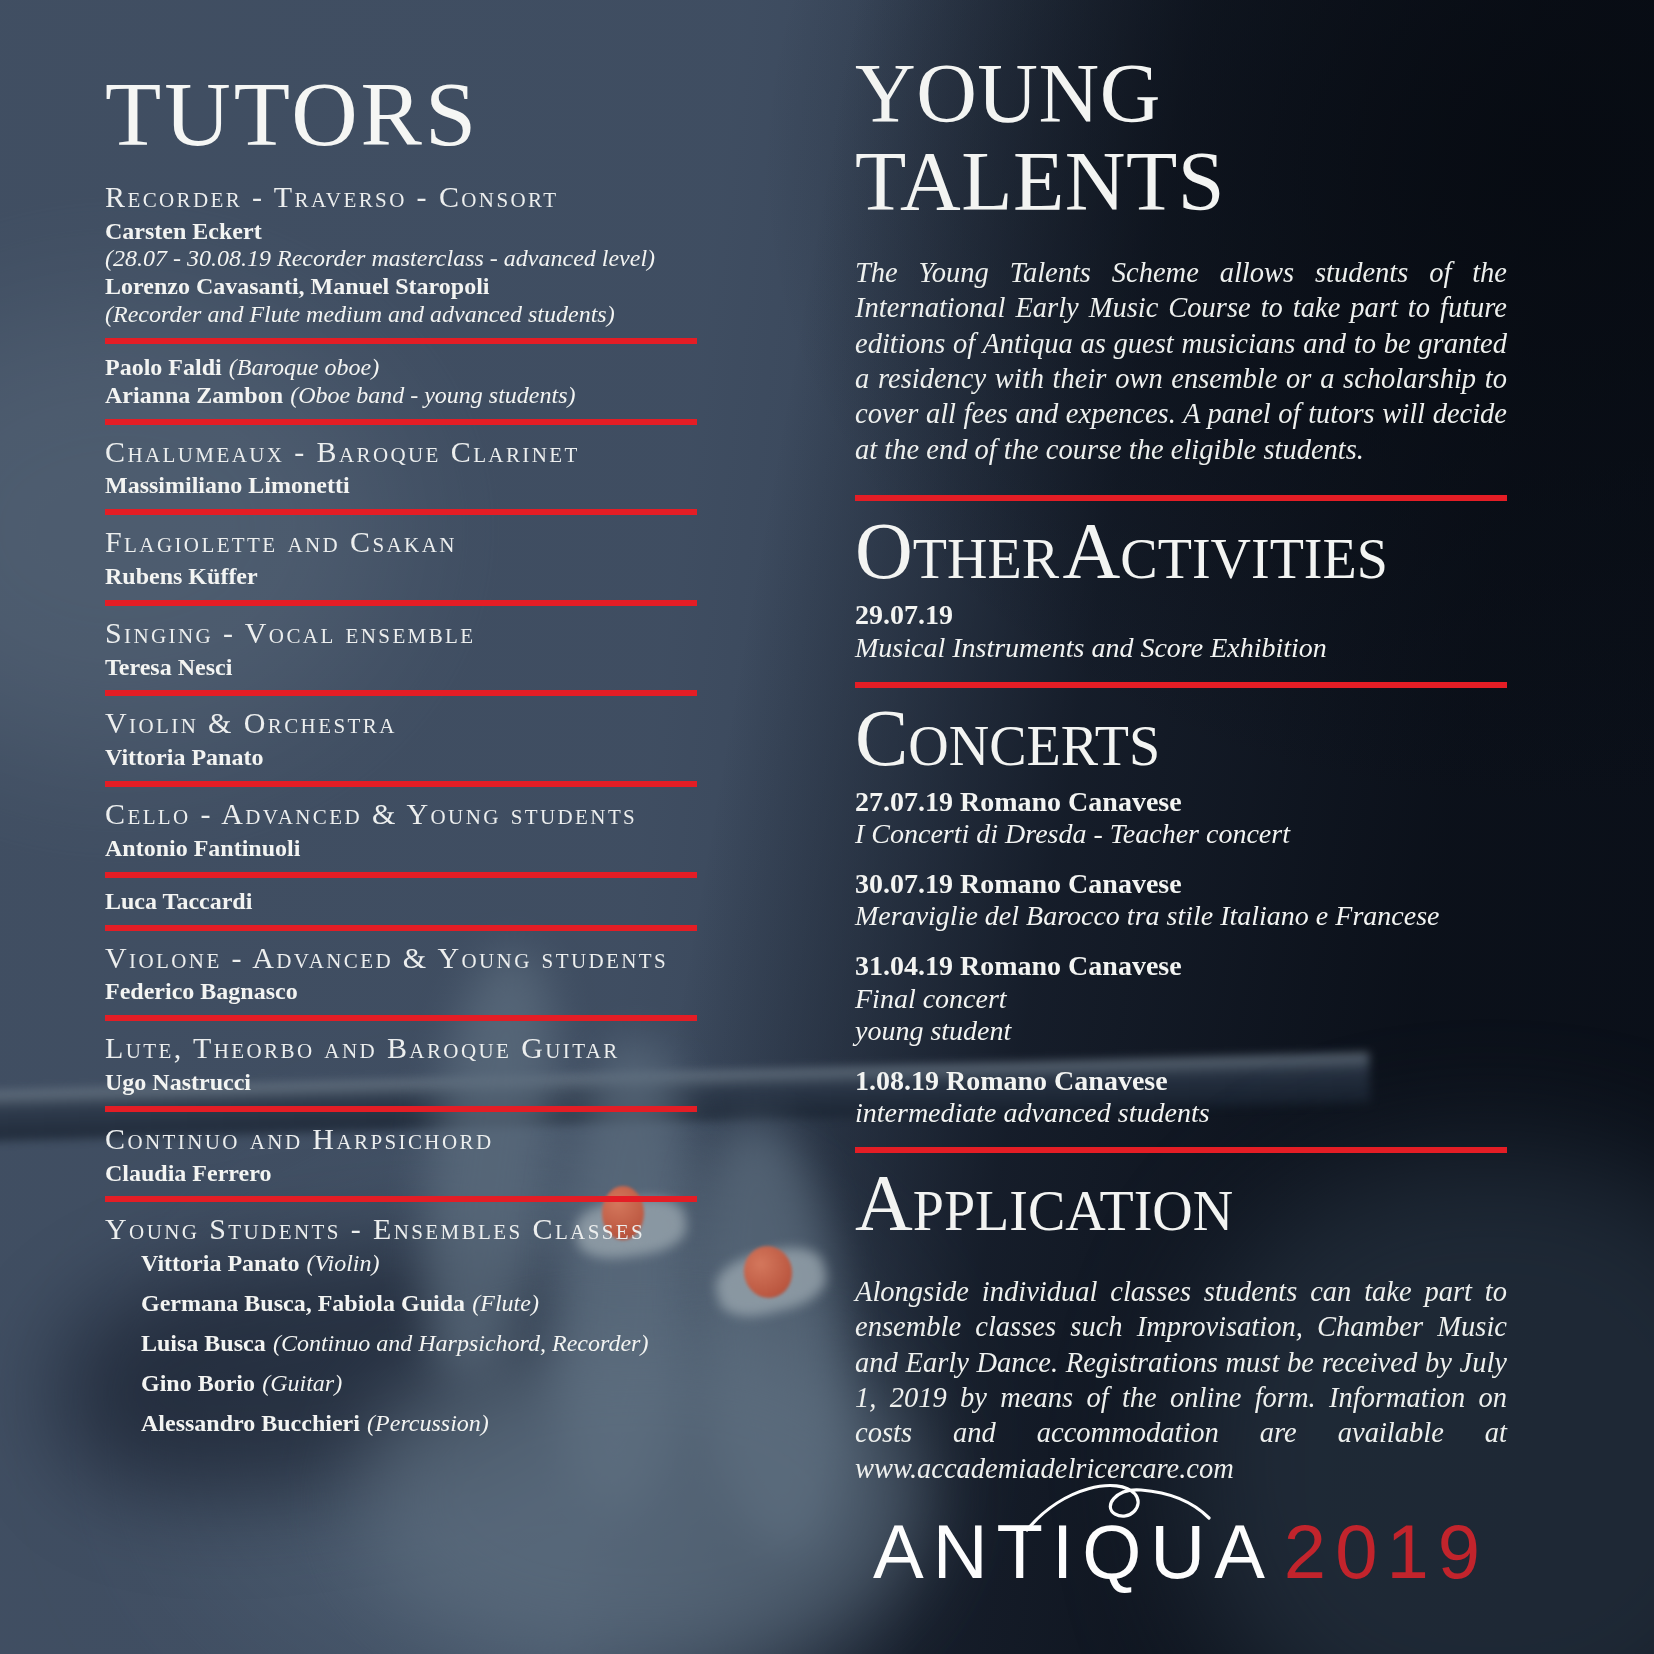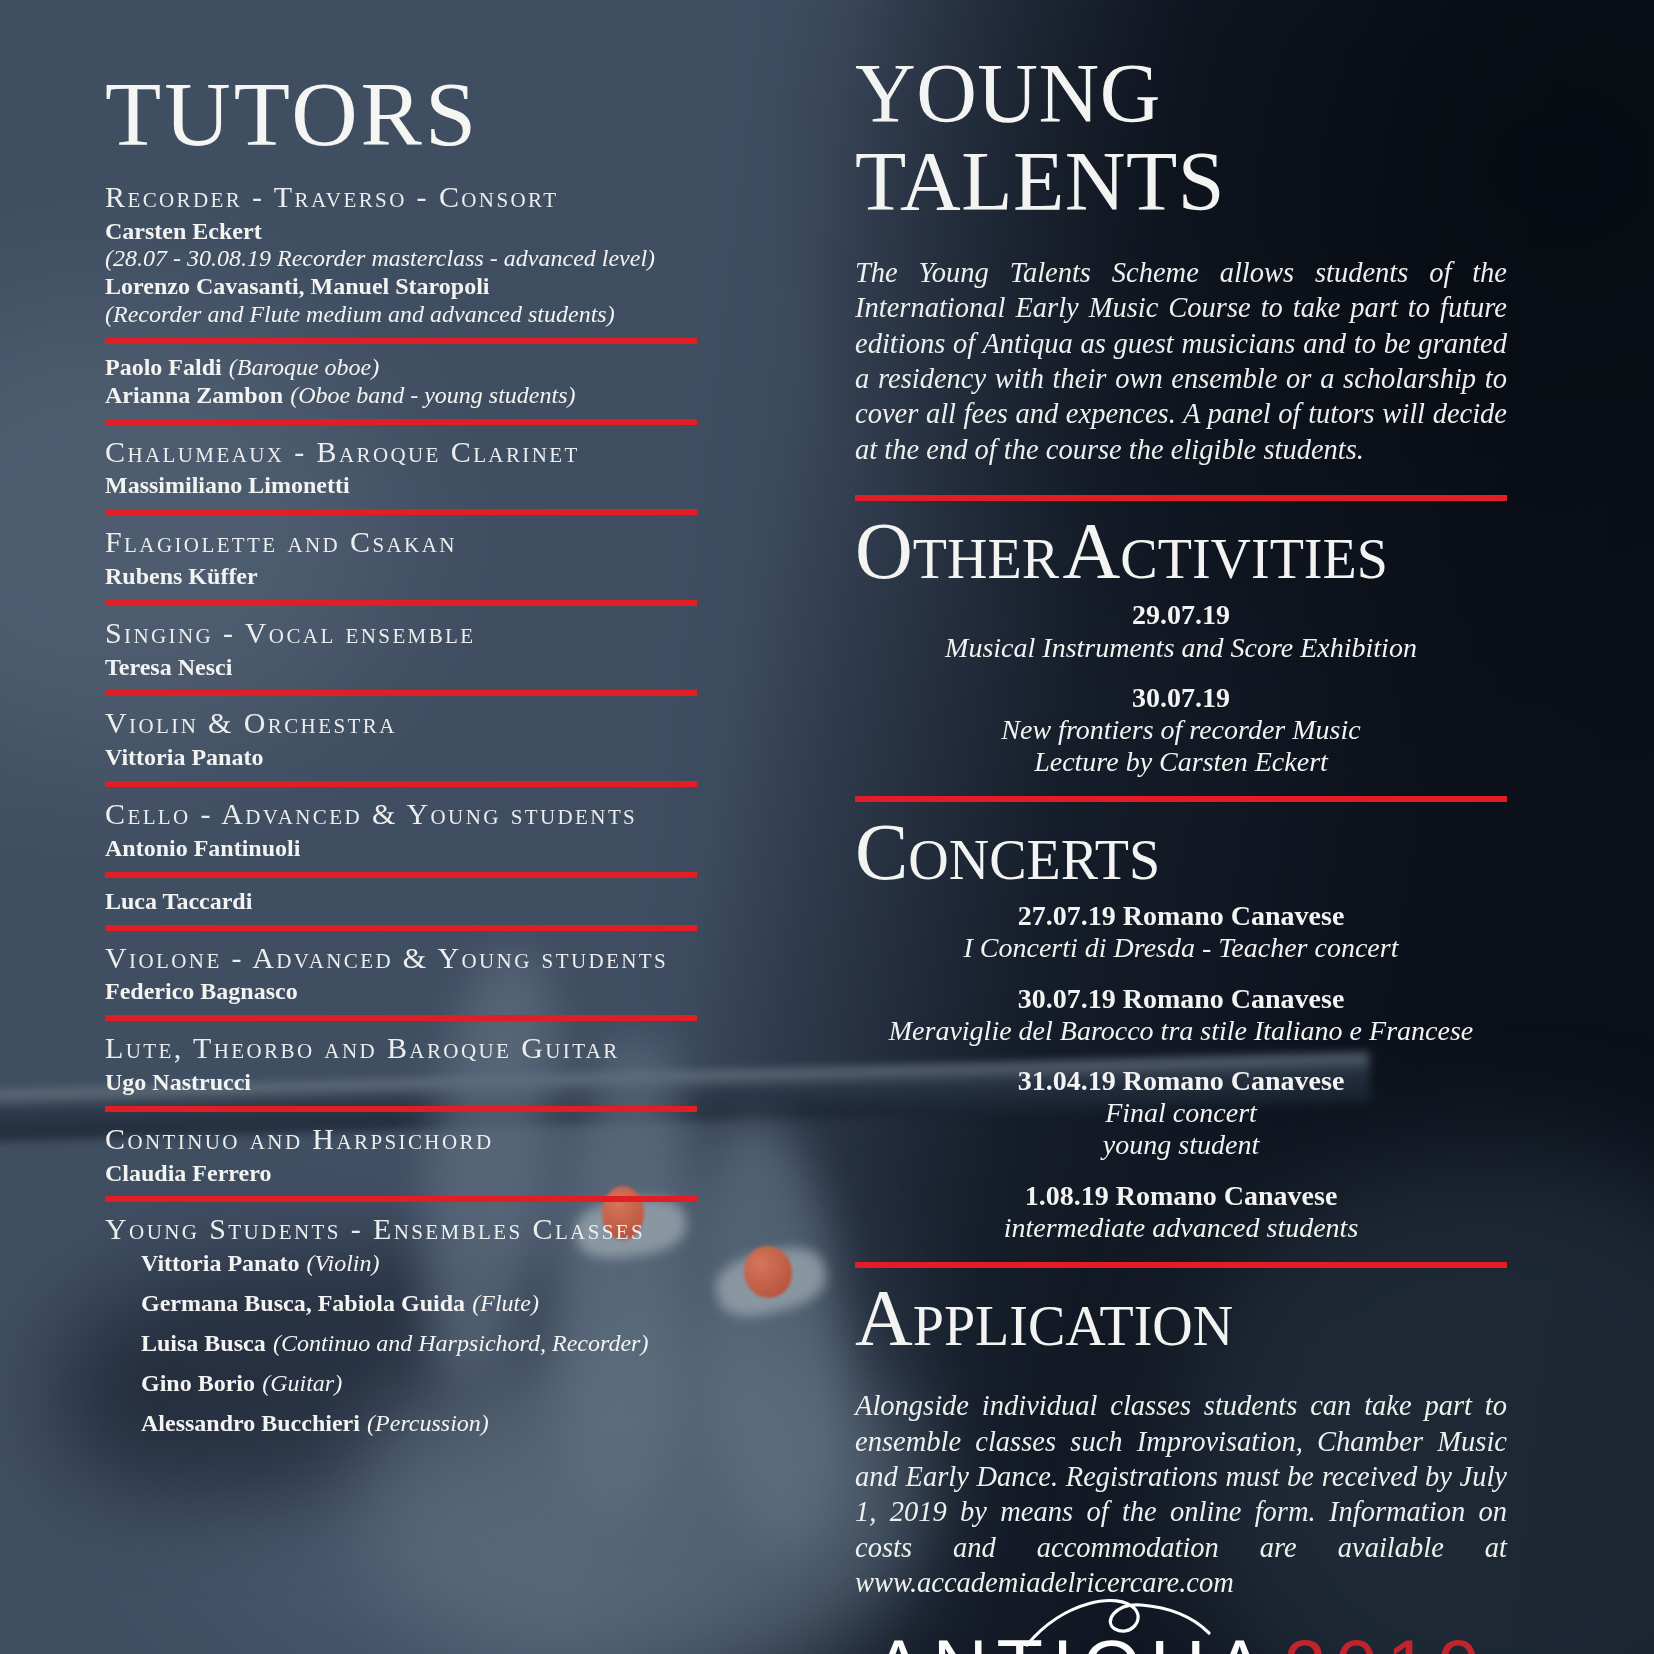--- a/index.html
+++ b/index.html
@@ -48,21 +48,21 @@
   .b{font-weight:700;}
   .i{font-style:italic;}
   .b:not(:empty)+.i:not(:empty){margin-left:.30em;}
   .sep{height:6px;background:#e41d25;margin:9px 0 10px;}
   .ys .t-row{margin-bottom:12px;margin-left:36px;}
 
   .yt-title{font-size:84px;line-height:1.05;letter-spacing:.5px;word-spacing:-8px;margin:0 0 14px;font-weight:400;}
   .body-par{font-size:28.5px;font-style:italic;line-height:1.24;text-align:justify;color:#eef0ee;}
   .r-sep{height:6px;background:#e41d25;margin:18px 0 8px;}
   .r-title{font-variant:small-caps;font-size:80px;line-height:1.05;word-spacing:-12px;margin:0 0 6px;font-weight:400;}
-  .ev{margin-bottom:18px;text-align:center;}
+  .ev{margin-bottom:18px;}
   .ev-date{font-weight:700;font-size:28px;line-height:1.15;}
   .ev-line{font-style:italic;font-size:28px;line-height:1.15;}
 
   .logo{margin-top:28px;text-align:center;font-family:"Liberation Sans","DejaVu Sans",sans-serif;
         font-size:76px;letter-spacing:9px;line-height:1;position:relative;font-weight:400;}
   .logo .brand{color:#fdfdfd;}
   .logo .year{color:#c2242c;margin-left:10px;}
   .swash{position:absolute;left:168px;top:-34px;}
 </style>
 </head>
@@ -173,25 +173,20 @@
     <h1 class="yt-title">YOUNG TALENTS</h1>
     <p class="body-par">The Young Talents Scheme allows students of the International Early Music Course to take part to future editions of Antiqua as guest musicians and to be granted a residency with their own ensemble or a scholarship to cover all fees and expences. A panel of tutors will decide at the end of the course the eligible students.</p>
 
     <div class="r-sep"></div>
     <h2 class="r-title">Other Activities</h2>
 
     <div class="ev">
       <div class="ev-date">29.07.19</div>
       <div class="ev-line">Musical Instruments  and Score Exhibition</div>
     </div>
-    <div class="ev">
-      <div class="ev-date">30.07.19</div>
-      <div class="ev-line">New frontiers of recorder Music</div>
-      <div class="ev-line">Lecture by Carsten Eckert</div>
-    </div>
 
     <div class="r-sep"></div>
     <h2 class="r-title">Concerts</h2>
 
     <div class="ev">
       <div class="ev-date">27.07.19 Romano Canavese</div>
       <div class="ev-line">I Concerti di Dresda - Teacher concert</div>
     </div>
     <div class="ev">
       <div class="ev-date">30.07.19 Romano Canavese</div>

